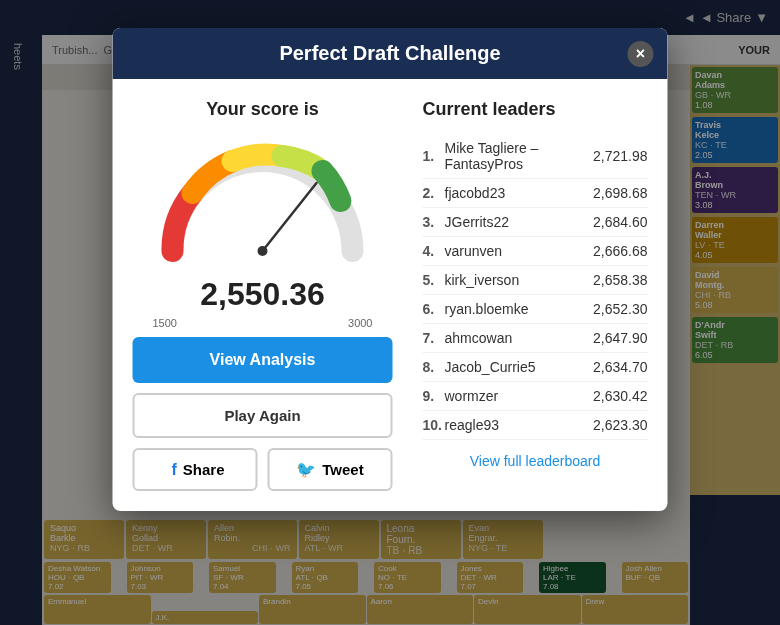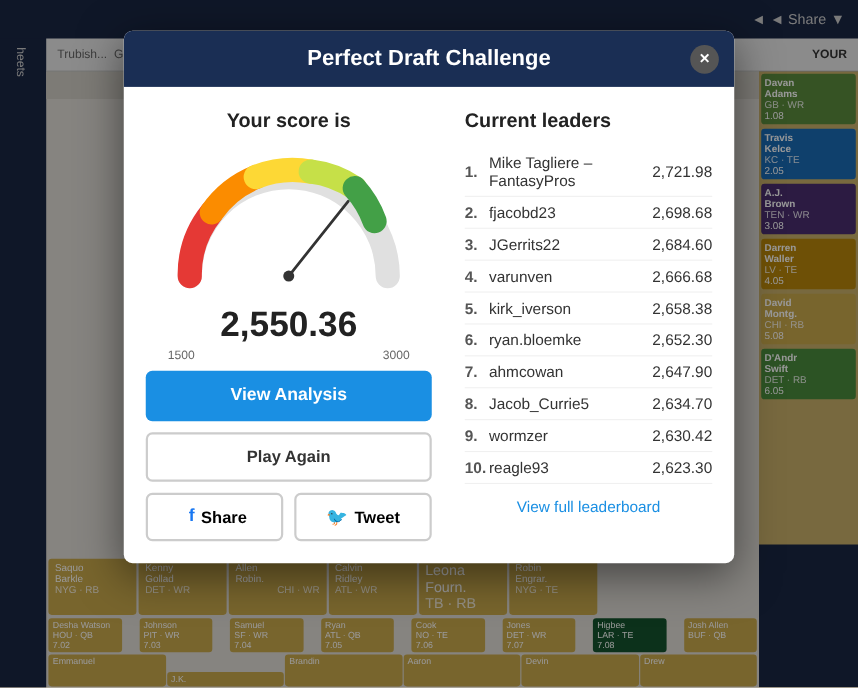--- a/index.html
+++ b/index.html
@@ -368,27 +368,27 @@
       <div style="background:#c9a84c;padding:3px 6px;border-radius:3px;color:white;font-size:9px;min-width:80px;">
         <div>Allen</div>
           <div>Robin.</div>
           <div style="opacity:0.8;margin-left:38px;">CHI · WR</div>
       </div>
       <div style="background:#c9a84c;padding:3px 6px;border-radius:3px;color:white;font-size:9px;min-width:80px;">
         <div>Calvin</div>
           <div>Ridley</div>
           <div style="opacity:0.8;">ATL · WR</div>
       </div>
-      <div style="background:#c9a84c;padding:3px 6px;border-radius:3px;color:white;font-size:13px;min-width:80px;">
+      <div style="background:#c9a84c;padding:3px 6px;border-radius:3px;color:white;font-size:10px;min-width:80px;">
         <div>Leona</div>
           <div>Fourn.</div>
           <div style="opacity:0.8;">TB · RB</div>
       </div>
       <div style="background:#c9a84c;padding:3px 6px;border-radius:3px;color:white;font-size:9px;min-width:80px;">
-        <div>Robin</div>
+        <div>Evan</div>
           <div>Engrar.</div>
           <div style="opacity:0.8;">NYG · TE</div>
       </div>
     </div>
 
     <div style="display:flex;gap:16px;padding:1px 2px;">
       <div style="background:#c9a84c;padding:2px 4px;border-radius:3px;color:white;font-size:8px;flex:1;">
         <div>Desha Watson</div>
           <div>HOU · QB</div>
           <div>7.02</div>

